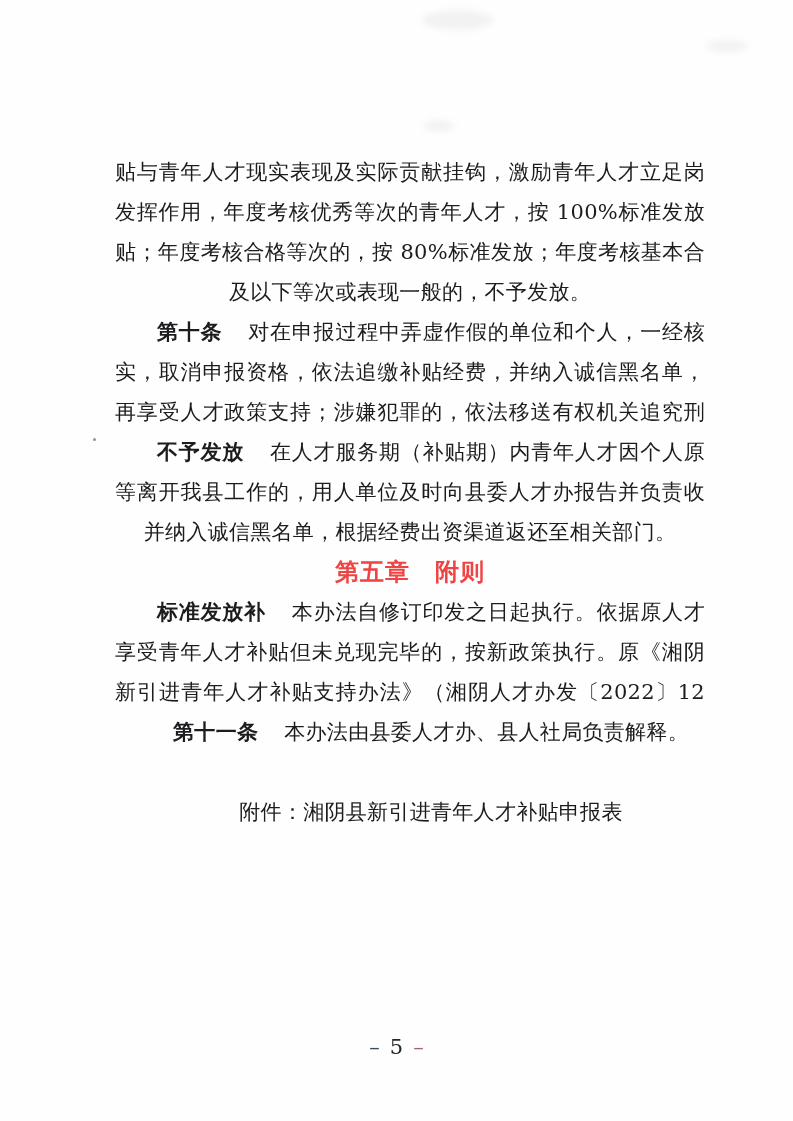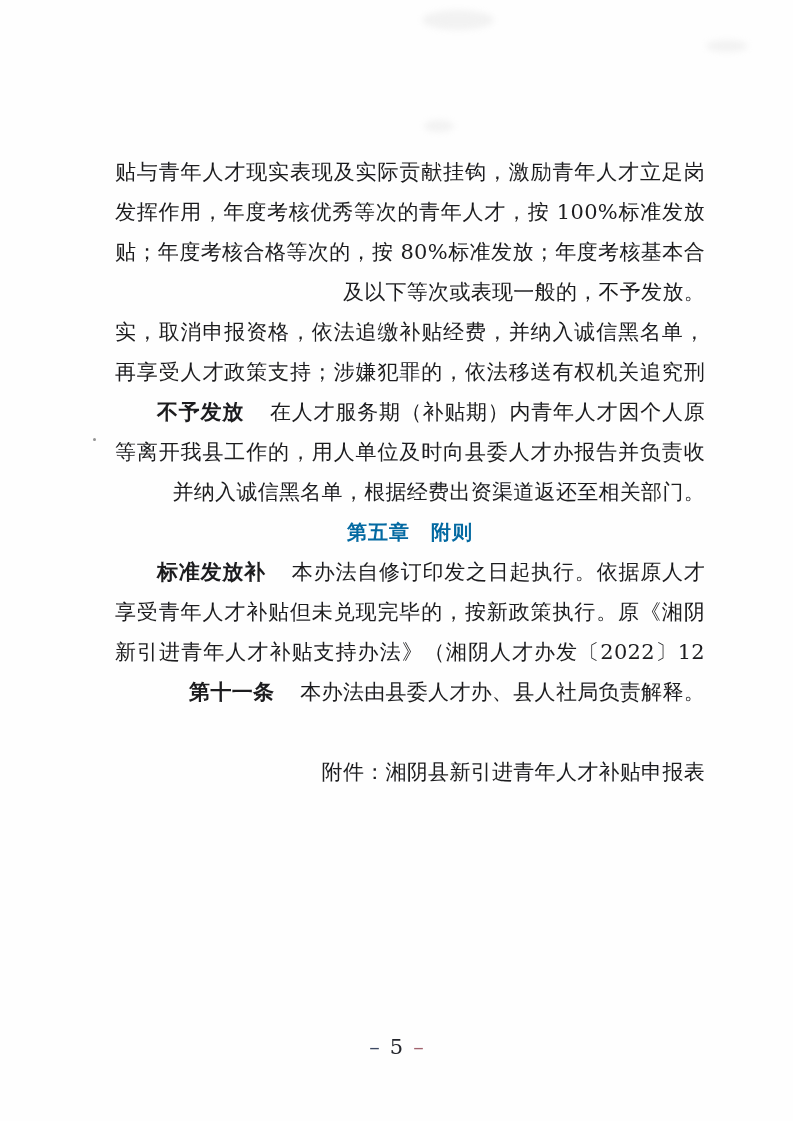--- a/index.html
+++ b/index.html
@@ -27,36 +27,36 @@
     line-height: 40px;
     font-size: 21px;
     letter-spacing: 0.3px;
     overflow: hidden;
   }
   .jfull {
     text-align: justify;
     text-align-last: justify;
   }
   .left {
-    text-align: right;
+    text-align: center;
   }
   .indent {
     padding-left: 42px;
   }
   .lbl {
     font-weight: 600;
     margin-right: 26px;
   }
   .heading {
     text-align: center;
     font-family: "DejaVu Sans", "Liberation Sans", sans-serif;
     font-weight: 700;
-    font-size: 20px;
+    font-size: 24px;
     letter-spacing: 1px;
-    color: #0369a1;
+    color: #ef4444;
   }
   .spacer { height: 40px; }
   .pageno {
     position: absolute;
     left: 0;
     top: 1032px;
     width: 793px;
     height: 30px;
     line-height: 30px;
     text-align: center;
@@ -97,20 +97,21 @@
   <div class="smudge smudge-b"></div>
   <div class="smudge smudge-c"></div>
   <div class="speck"></div>
 
   <div class="text-col">
     <div class="line jfull">贴与青年人才现实表现及实际贡献挂钩，激励青年人才立足岗位</div>
     <div class="line jfull">发挥作用，年度考核优秀等次的青年人才，按 100%标准发放补</div>
     <div class="line jfull">贴；年度考核合格等次的，按 80%标准发放；年度考核基本合格</div>
     <div class="line left">及以下等次或表现一般的，不予发放。</div>
 
+    <div class="line jfull indent"><span class="lbl">第十条</span><span>对在申报过程中弄虚作假的单位和个人，一经核</span></div>
     <div class="line jfull">实，取消申报资格，依法追缴补贴经费，并纳入诚信黑名单，不</div>
     <div class="line jfull">再享受人才政策支持；涉嫌犯罪的，依法移送有权机关追究刑事</div>
 
     <div class="line jfull indent"><span class="lbl">不予发放</span><span>在人才服务期（补贴期）内青年人才因个人原因</span></div>
     <div class="line jfull">等离开我县工作的，用人单位及时向县委人才办报告并负责收回</div>
     <div class="line left">并纳入诚信黑名单，根据经费出资渠道返还至相关部门。</div>
 
     <div class="line heading">第五章　附则</div>
 
     <div class="line jfull indent"><span class="lbl">标准发放补</span><span>本办法自修订印发之日起执行。依据原人才政策</span></div>

